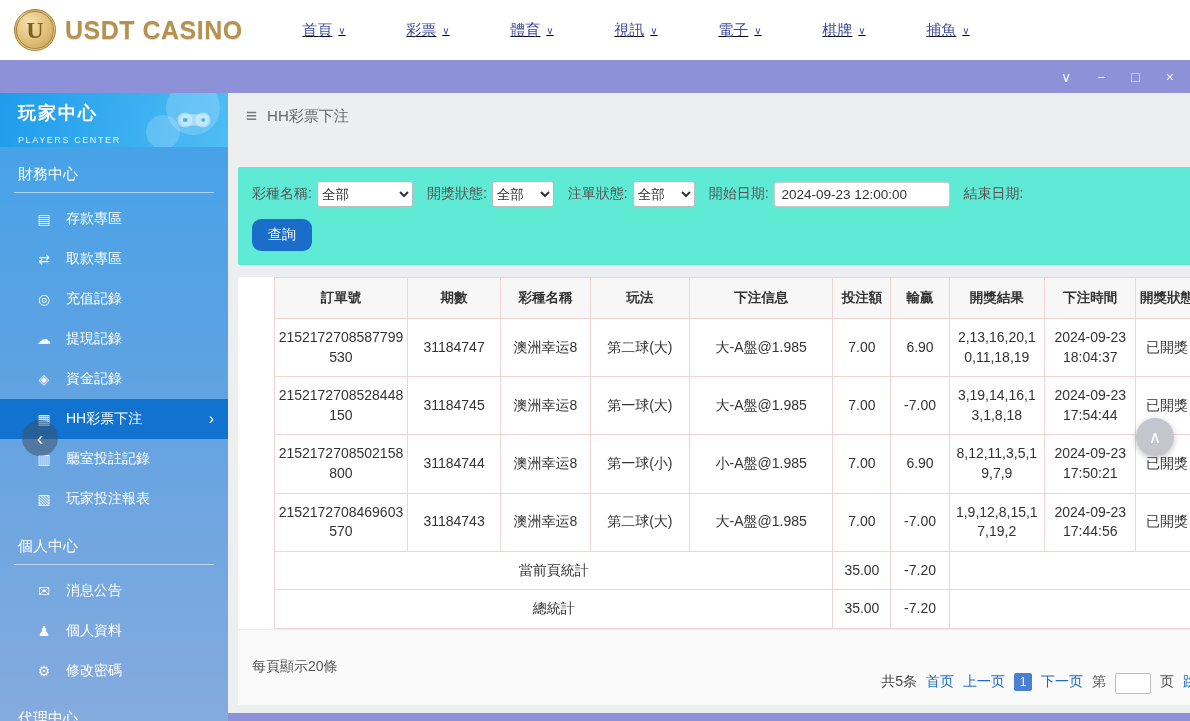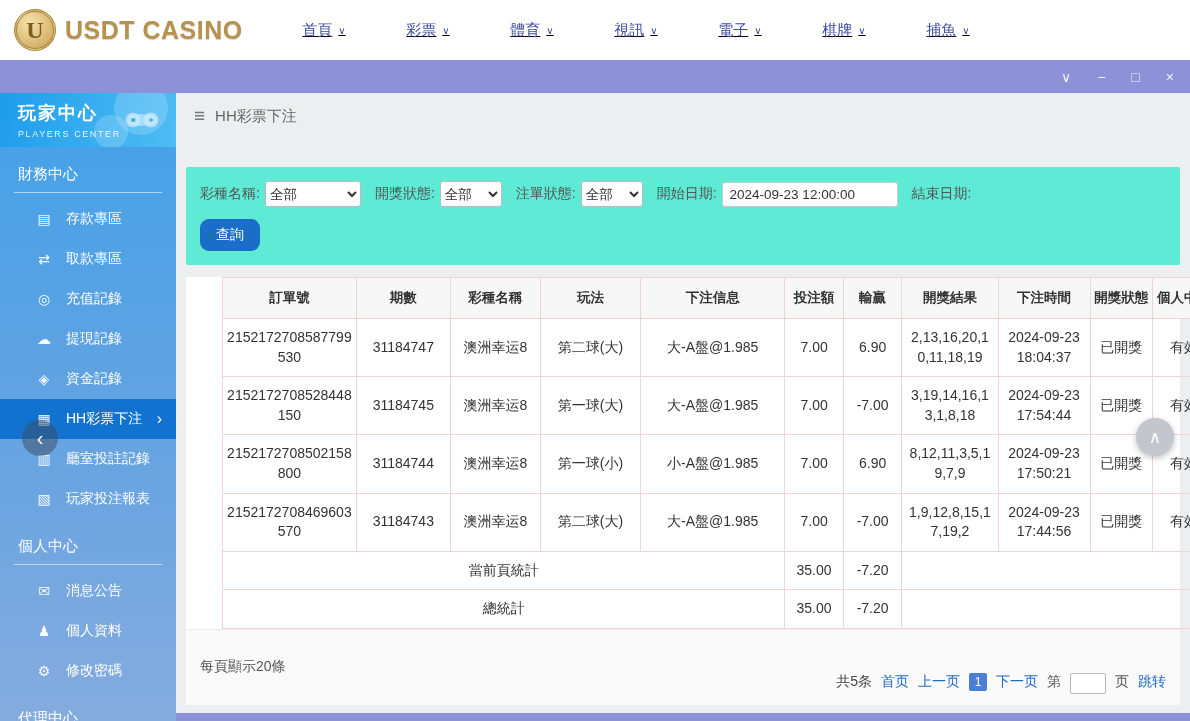--- a/index.html
+++ b/index.html
@@ -32,35 +32,35 @@
   
   .titlebar {
     height: 33px; background: #8d92d8; display: flex; align-items: center;
     justify-content: flex-end; gap: 26px; padding-right: 16px;
   }
   .tb-btn { color: #f0f2fc; font-size: 14px; line-height: 1; cursor: pointer; }
   
   .app { display: flex; height: 628px; position: relative; }
   
   .sidebar {
-    width: 176px; flex-shrink: 0; overflow: hidden; color: #fff;
+    width: 228px; flex-shrink: 0; overflow: hidden; color: #fff;
     background: linear-gradient(180deg, #42a2e9 0%, #5fa2e2 45%, #85abde 100%);
   }
   .sidebar-header {
     height: 54px; position: relative; overflow: hidden;
     background: linear-gradient(100deg, #1e9ceb, #4fbdf4);
     padding: 8px 0 0 18px;
   }
   .sidebar-header .deco1, .sidebar-header .deco2 {
     position: absolute; border-radius: 50%; background: rgba(255,255,255,.18);
   }
   .deco1 { width: 54px; height: 54px; right: 8px; top: -12px; }
   .deco2 { width: 34px; height: 34px; right: 48px; top: 22px; }
   .sb-title { font-size: 18px; font-weight: bold; letter-spacing: 2px; }
-  .sb-sub { font-size: 9px; letter-spacing: 1.6px; opacity: .88; margin-top: 4px; }
+  .sb-sub { font-size: 9px; letter-spacing: 1.6px; opacity: .88; margin-top: 10px; }
   .sb-gamepad { position: absolute; right: 14px; top: 14px; opacity: .75; }
   .section-title {
     margin: 12px 14px 0; padding: 6px 4px 8px;
     border-bottom: 1px solid rgba(255,255,255,.55); font-size: 15px;
   }
   .menu { margin-top: 6px; }
   .menu-item {
     height: 40px; display: flex; align-items: center; gap: 14px;
     padding-left: 36px; font-size: 14px; cursor: pointer; position: relative;
   }

